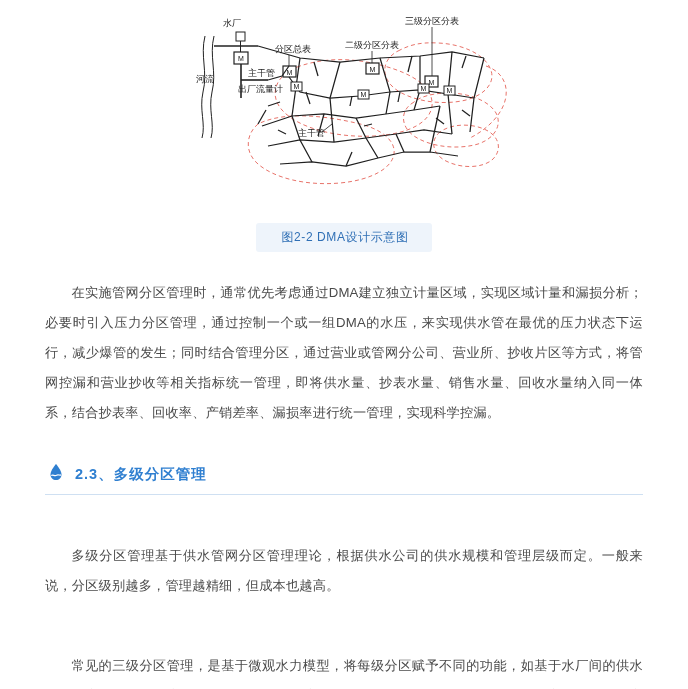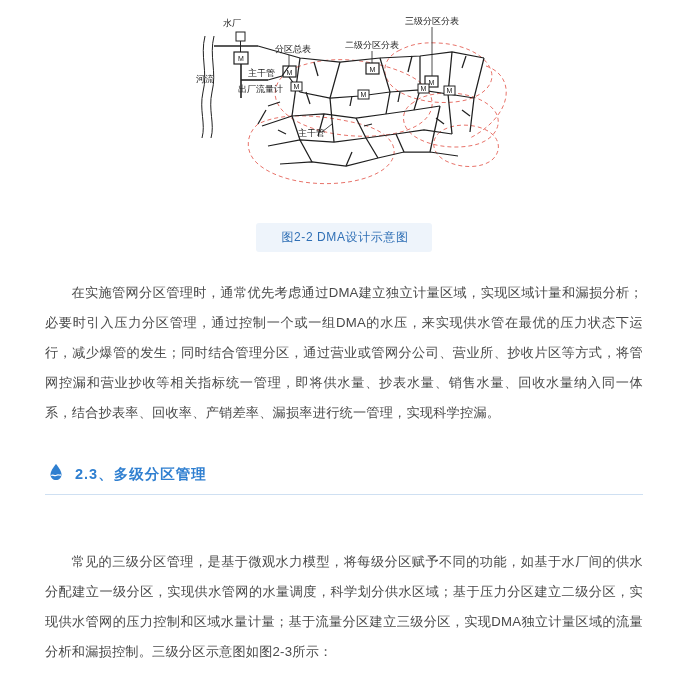--- a/index.html
+++ b/index.html
@@ -39,21 +39,21 @@
     border-radius: 3px;
     text-align: center;
     font-size: 12px;
     color: #2f6fb5;
     padding: 6px 2px 6px 4px;
     letter-spacing: 0.6px;
   }
 
   
   .para {
-    margin: 4px auto;
+    margin: 16px auto;
     width: 598px;
     font-size: 13.2px;
     line-height: 30px;
     color: #4a4a4a;
     text-align: justify;
     text-justify: inter-ideograph;
     letter-spacing: 0.2px;
   }
   .para.first { margin-top: 26px; }
   .para.indent { text-indent: 2em; }
@@ -217,17 +217,18 @@
     <span class="sec-icon">
       <svg width="22" height="22" viewBox="0 0 22 22" xmlns="http://www.w3.org/2000/svg">
         <path d="M11 2 C11 2 5.5 8.4 5.5 12.4 C5.5 15.8 8 18 11 18 C14 18 16.5 15.8 16.5 12.4 C16.5 8.4 11 2 11 2 Z" fill="#2f7fd0"></path>
         <path d="M6.2 13.4 C8.2 12.2 9.6 14.4 11.6 13.2 C13.2 12.2 14.6 13.6 16 12.9" stroke="#ffffff" stroke-width="1.2" fill="none"></path>
       </svg>
     </span>
     <span class="sec-title">2.3、多级分区管理</span>
   </div>
 
   <div class="spacer-30"></div>
+  <p class="para indent">多级分区管理基于供水管网分区管理理论，根据供水公司的供水规模和管理层级而定。一般来说，分区级别越多，管理越精细，但成本也越高。</p>
 
   <div class="spacer-18"></div>
   <p class="para indent">常见的三级分区管理，是基于微观水力模型，将每级分区赋予不同的功能，如基于水厂间的供水分配建立一级分区，实现供水管网的水量调度，科学划分供水区域；基于压力分区建立二级分区，实现供水管网的压力控制和区域水量计量；基于流量分区建立三级分区，实现DMA独立计量区域的流量分析和漏损控制。三级分区示意图如图2-3所示：</p>
 
 </div>
 
 </body></html>

